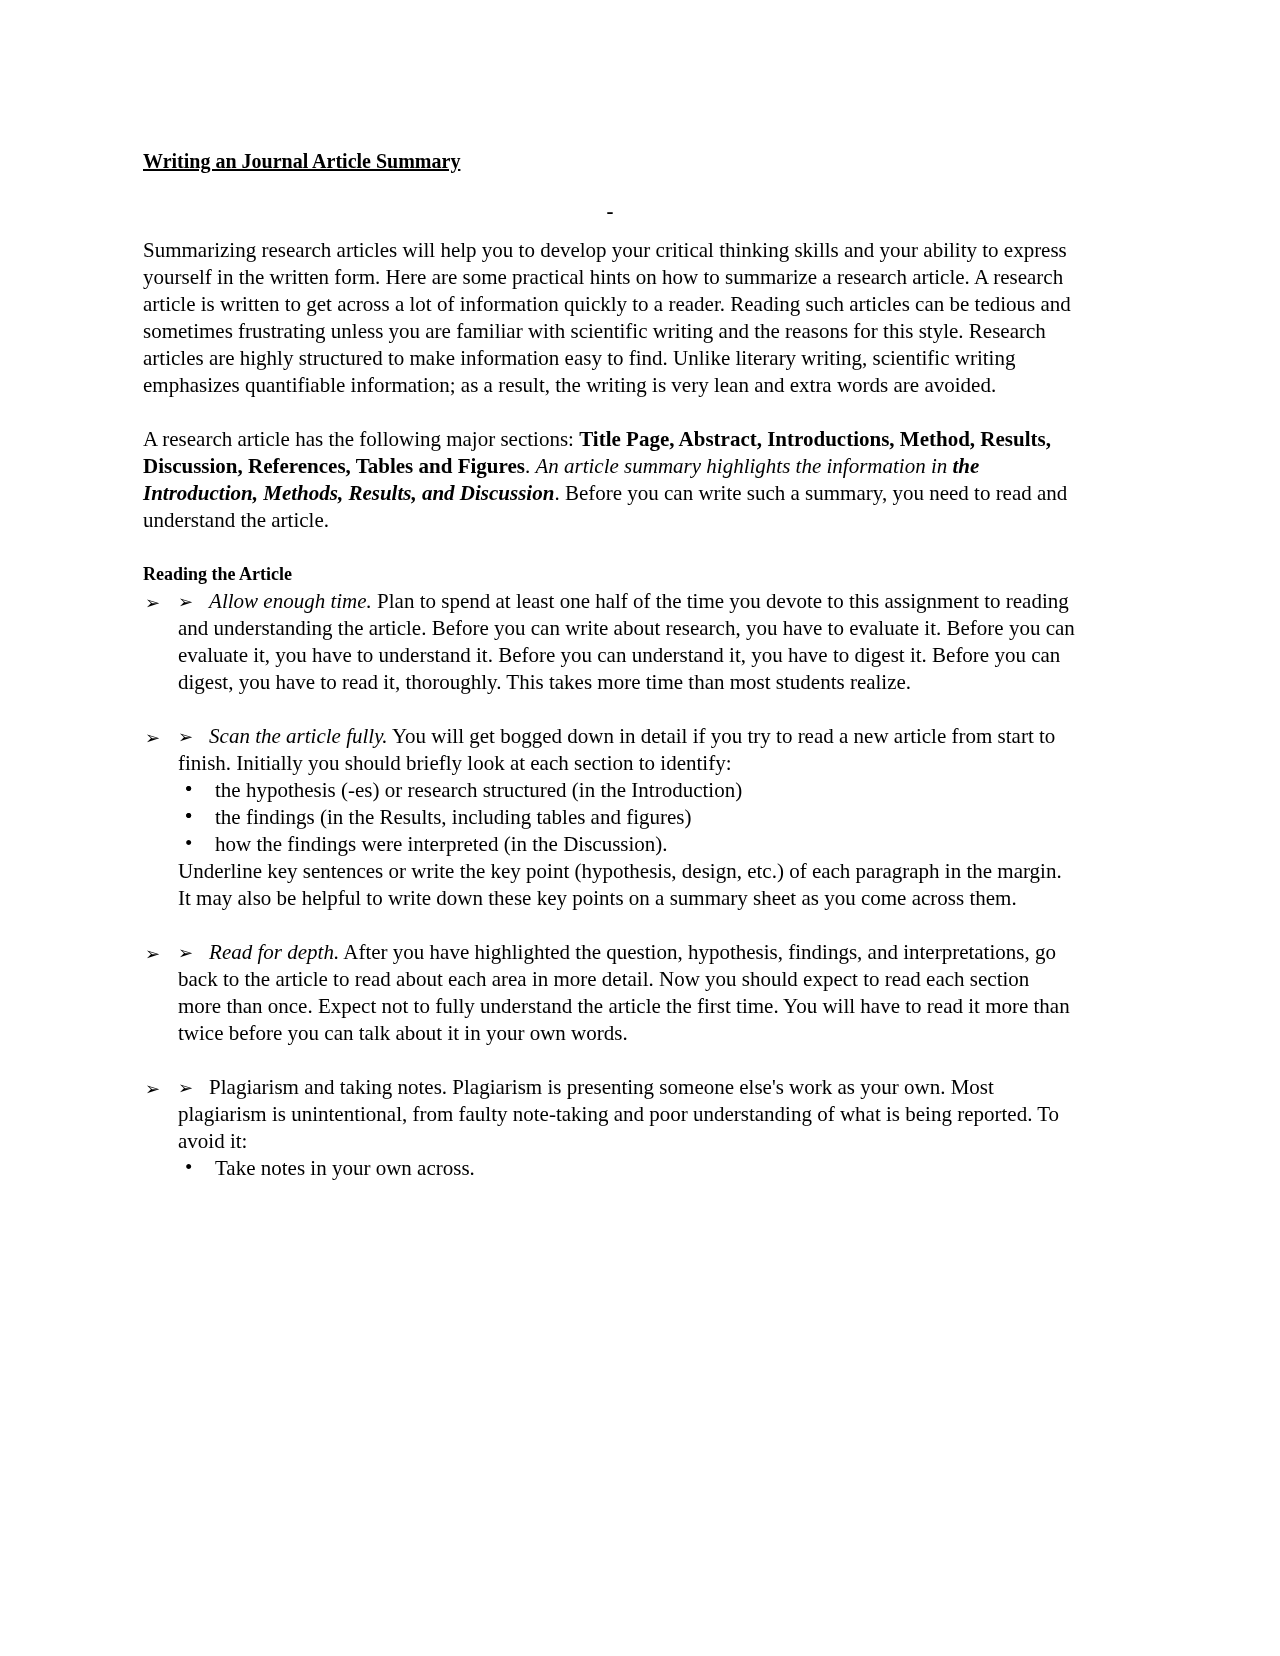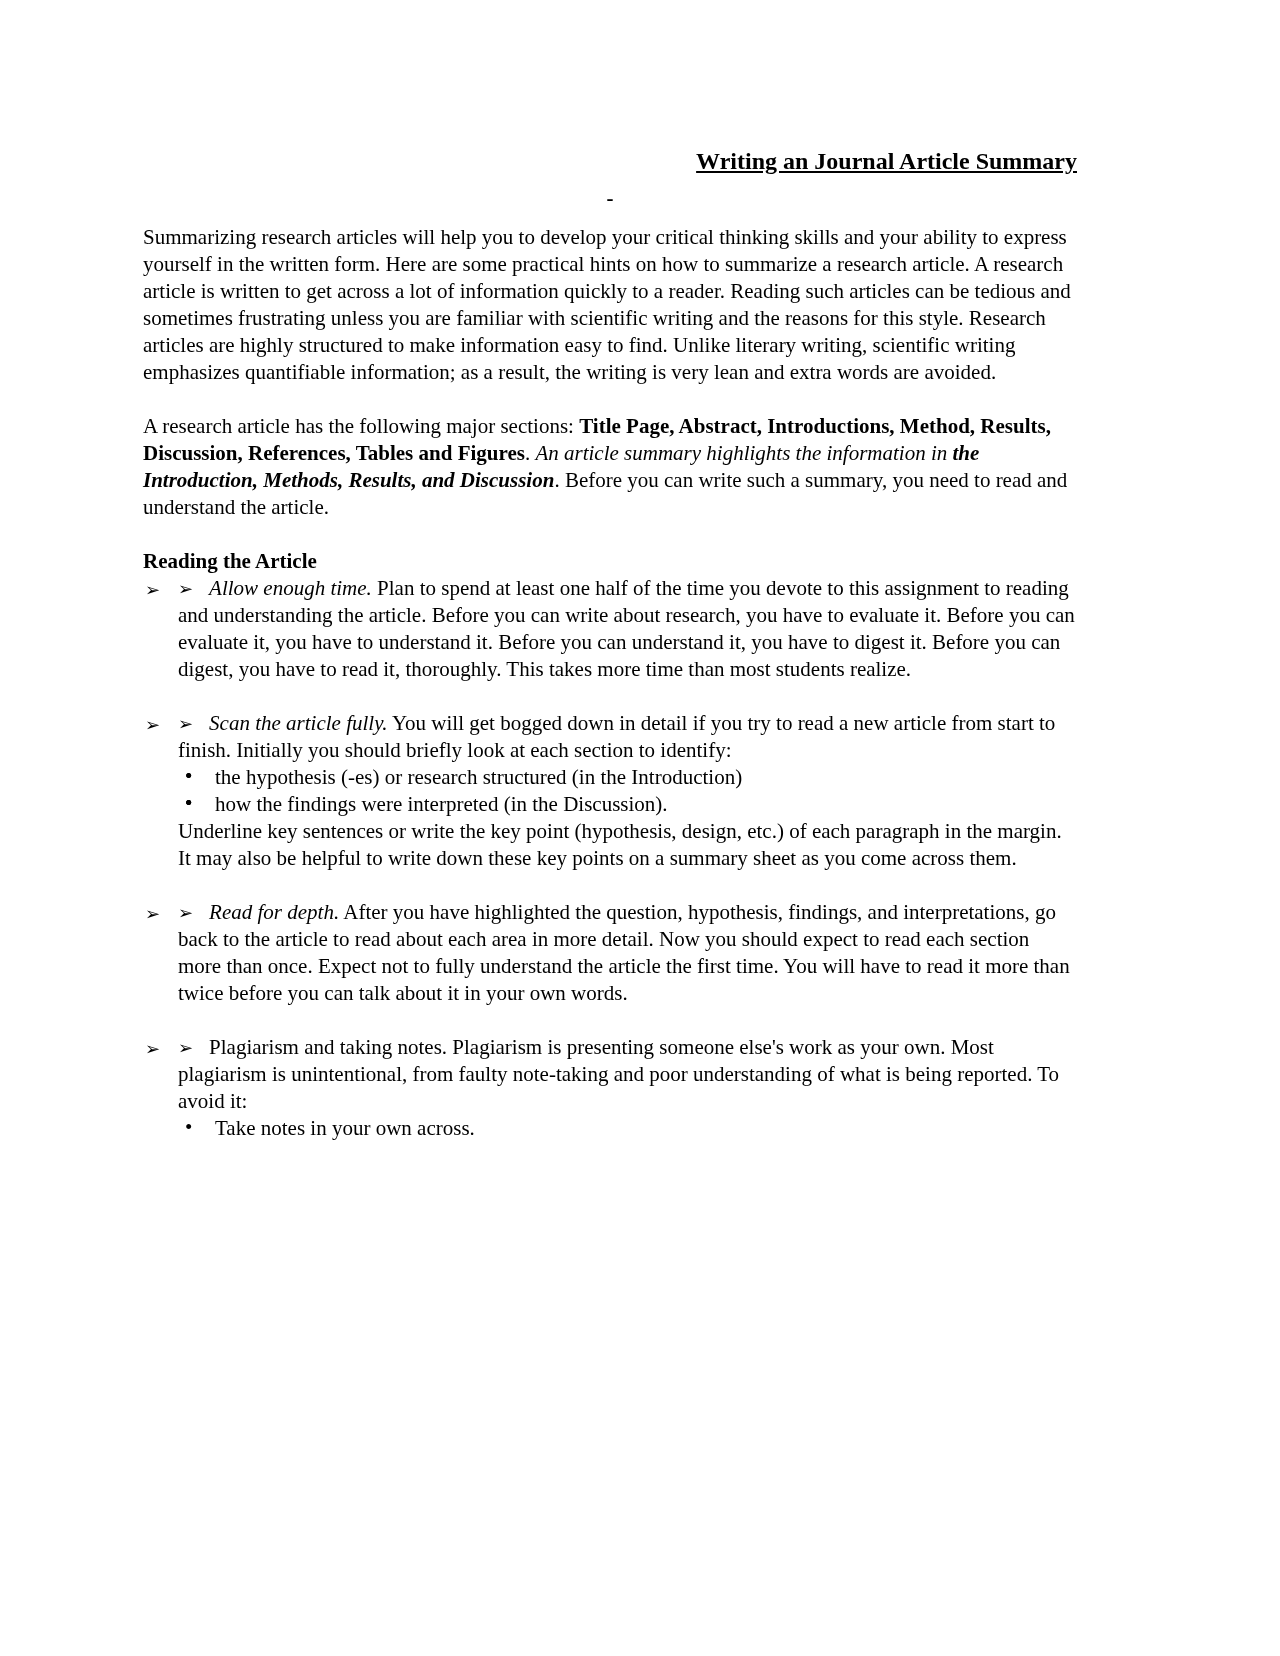--- a/index.html
+++ b/index.html
@@ -14,40 +14,40 @@
     color: #000000;
     -webkit-font-smoothing: antialiased;
   }
   .content {
     width: 934px;
     padding: 146px 0 60px 143px;
     font-size: 21px;
     line-height: 27px;
   }
   .doc-title {
-    font-size: 24px;
+    font-size: 20px;
     line-height: 30px;
     font-weight: bold;
-    text-align: right;
+    text-align: left;
     text-decoration: underline;
-    margin: 0 0 12px 0;
+    margin: 0 0 25px 0;
   }
   .title-dash {
     text-align: center;
     font-weight: bold;
     font-size: 21px;
     line-height: 20px;
     height: 20px;
     margin: 0 0 0 0;
   }
   .para {
     margin: 16px 0 27px 0;
   }
   .heading {
-    font-size: 21px;
+    font-size: 18px;
     line-height: 27px;
     font-weight: bold;
     margin: 0;
   }
   .arrow-item {
     position: relative;
     padding-left: 35px;
     margin-top: 27px;
   }
   #reading-list > .arrow-item:first-child {
@@ -101,21 +101,21 @@
 
   <div class="sub-item">
     <span class="bullet">•</span><span class="sub-text">the hypothesis (-es) or research structured (in the Introduction)</span>
   </div>
 
   <div class="sub-item">
     <span class="bullet">•</span>
   </div>
 
   <div class="sub-item">
-    <span class="bullet">•</span>
+    <span class="bullet">•</span><span class="sub-text">the findings (in the Results, including tables and figures)</span>
   </div>
 
   <div class="sub-item">
     <span class="bullet">•</span><span class="sub-text">how the findings were interpreted (in the Discussion).</span>
   </div>
 </div>
     <div class="after">Underline key sentences or write the key point (hypothesis, design, etc.) of each paragraph in the margin. It may also be helpful to write down these key points on a summary sheet as you come across them.</div>
   </div>
 
   <div class="arrow-item">

